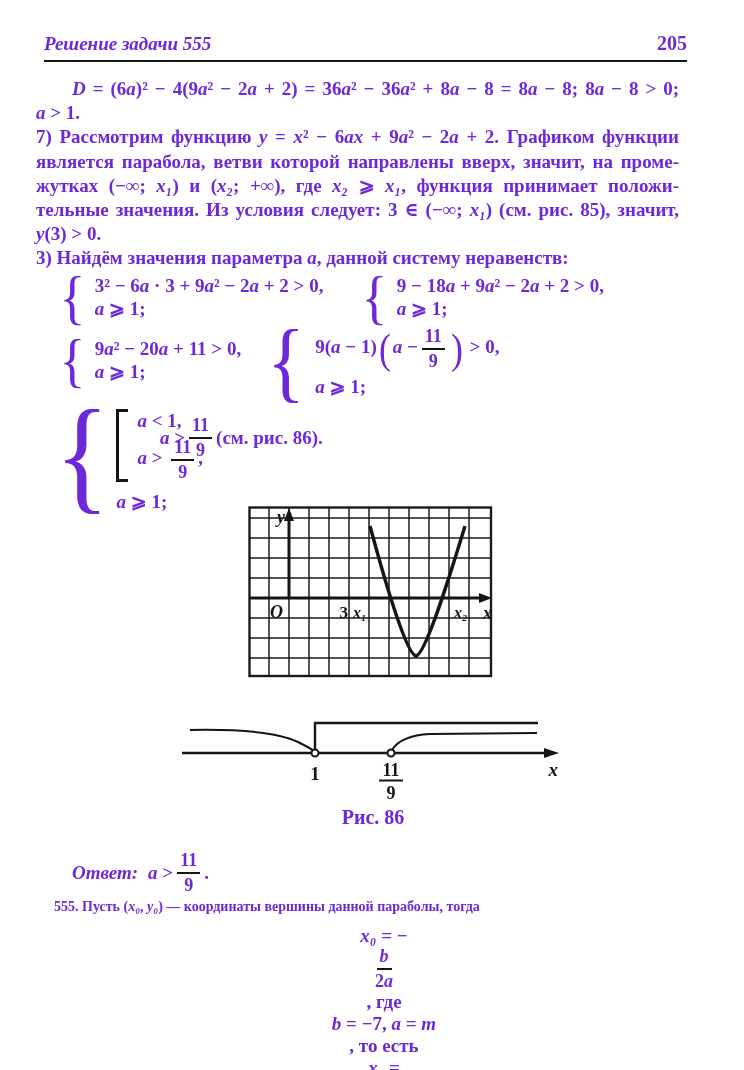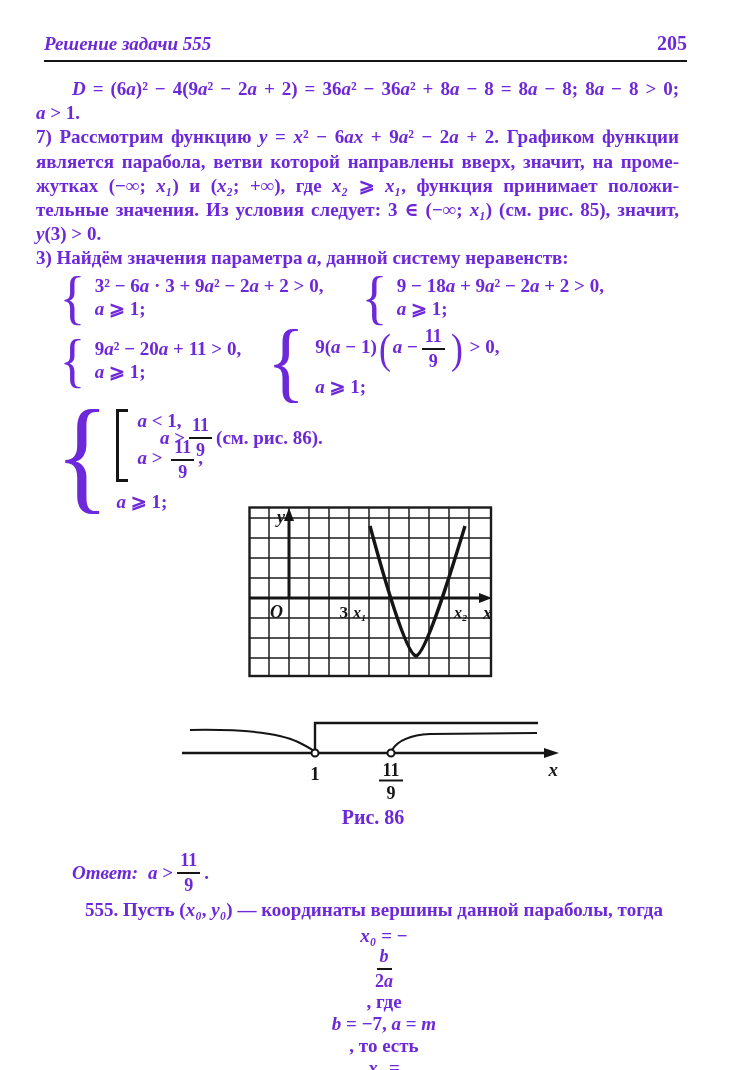--- a/index.html
+++ b/index.html
@@ -43,21 +43,21 @@
 
   
   .fig{position:absolute;}
   .figcap{position:absolute;text-align:center;font-size:20px;font-weight:700;}
   svg text{font-family:"Liberation Serif","DejaVu Serif",serif;font-weight:700;fill:#151515;}
   svg .it{font-style:italic;}
 
   
   .answer{position:absolute;left:72px;top:851px;font-size:19px;display:flex;align-items:center;white-space:nowrap;}
   .answer .alabel{font-style:italic;margin-right:10px;}
-  .p555-l1{position:absolute;left:54px;top:899px;width:640px;font-size:19px;white-space:nowrap;text-align:center;}
+  .p555-l1{position:absolute;left:54px;top:899px;width:640px;font-size:14px;white-space:nowrap;}
   .p555-l1 .num{font-weight:700;}
   .p555-l2{position:absolute;left:54px;top:925px;width:660px;font-size:19px;white-space:nowrap;
     display:flex;align-items:center;flex-direction:column;}
 </style>
 </head>
 <body>
 
 <div class="page">
 
   <div class="header">

